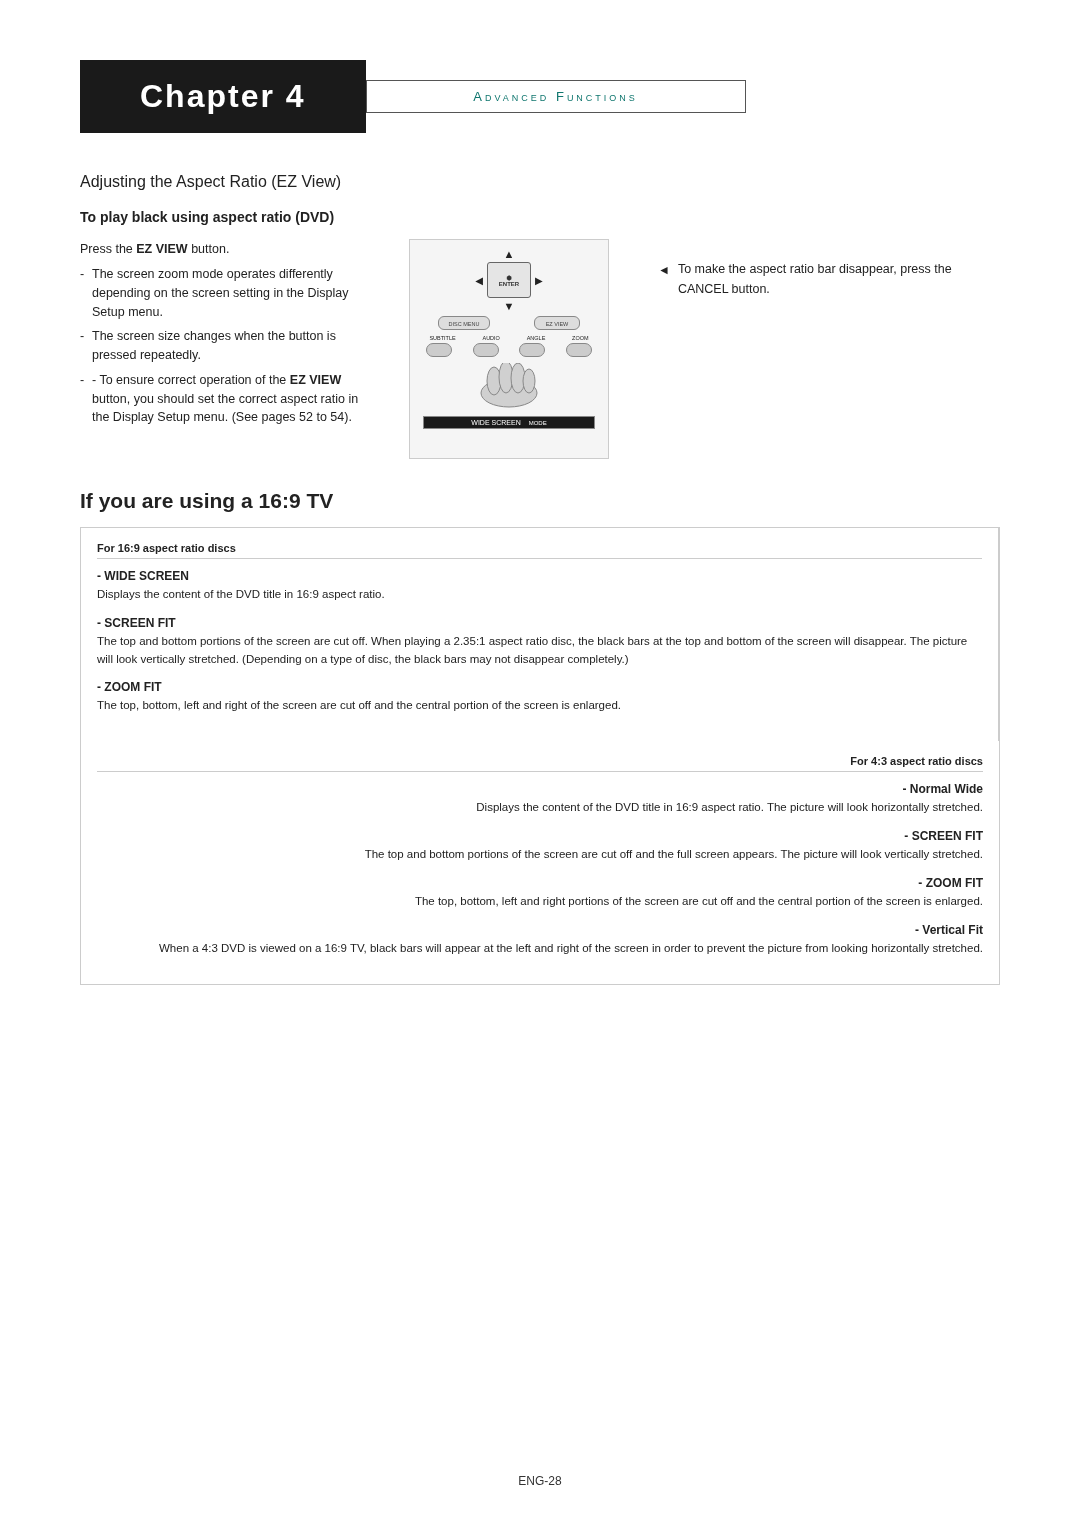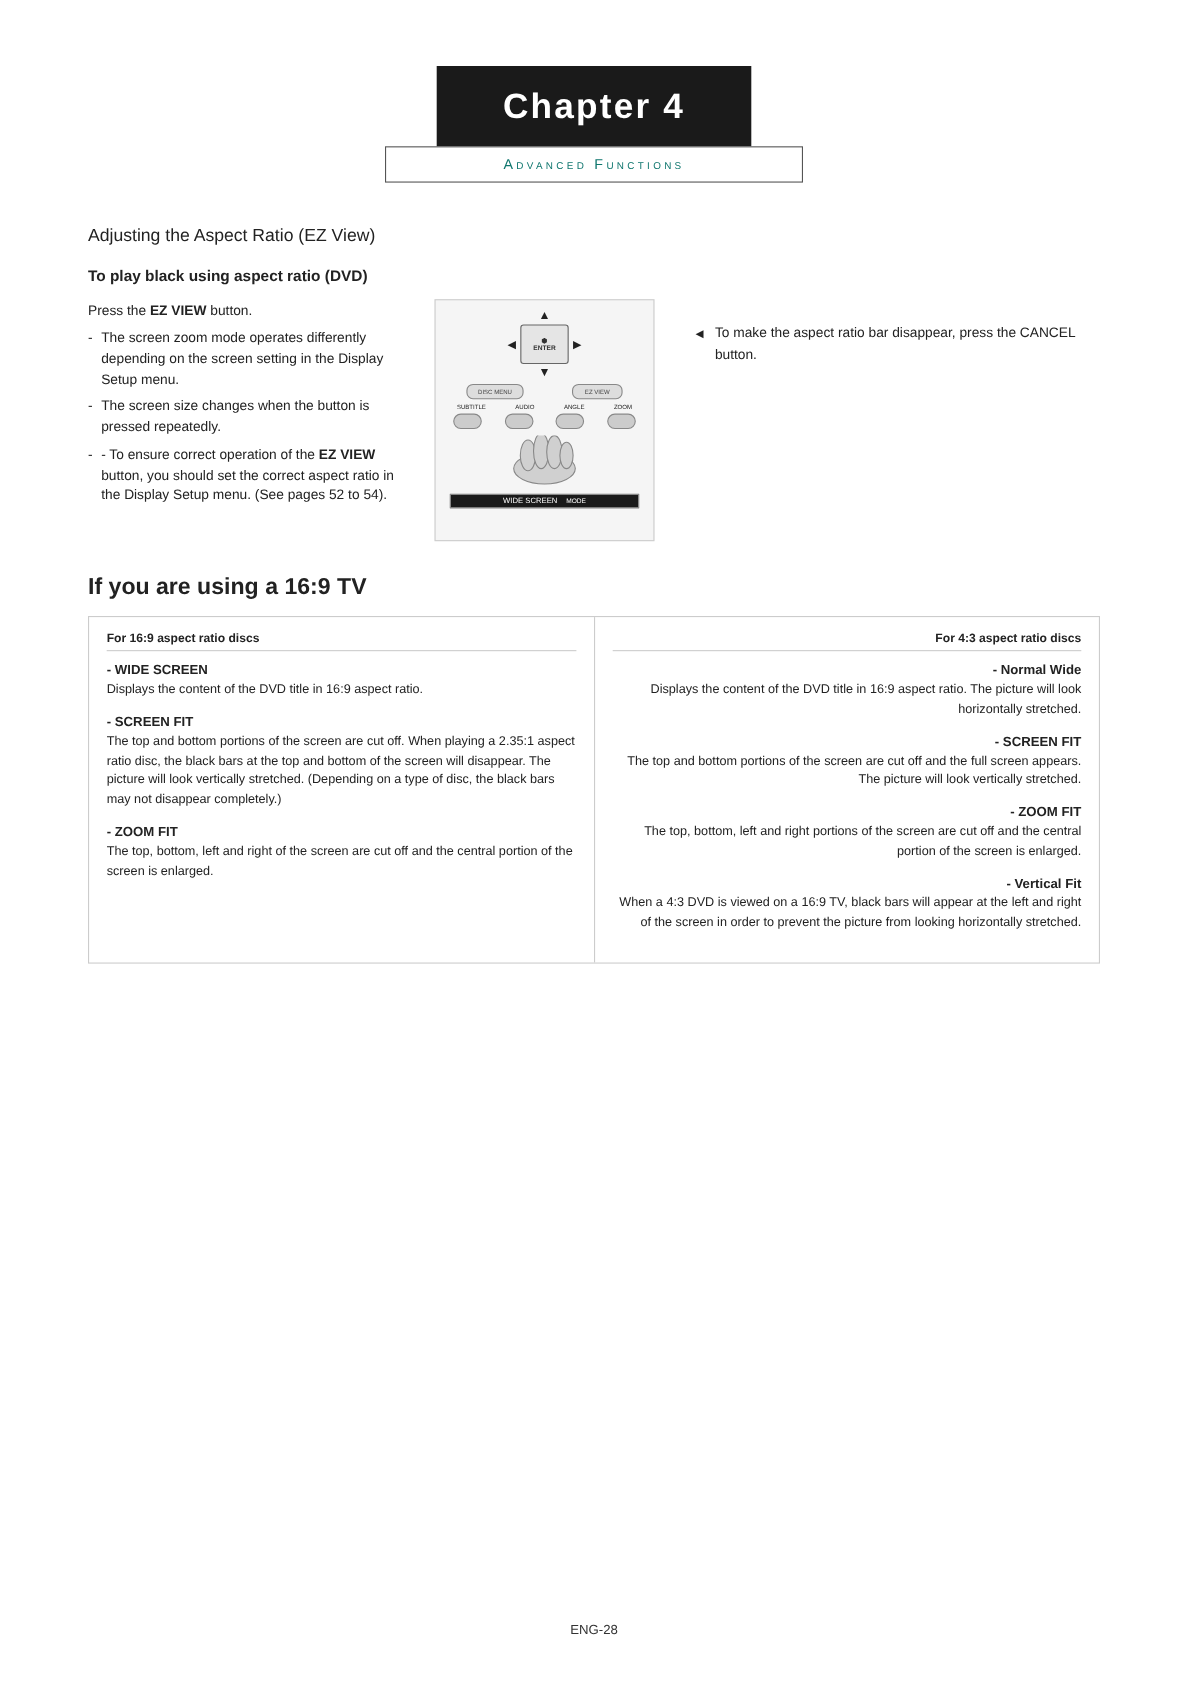--- a/index.html
+++ b/index.html
@@ -14,21 +14,21 @@
     .page {
       width: 1080px;
       min-height: 1528px;
       padding: 60px 80px 60px 80px;
       position: relative;
     }
 
     
     .chapter-header {
       display: flex;
-      flex-direction: column;
+      flex-direction: row;
       align-items: center;
       margin-bottom: 40px;
     }
     .chapter-title-box {
       background: #1a1a1a;
       color: #ffffff;
       font-size: 32px;
       font-weight: bold;
       padding: 18px 60px;
       letter-spacing: 2px;
@@ -59,21 +59,21 @@
     .subsection-heading {
       font-size: 14px;
       font-weight: bold;
       margin-bottom: 14px;
     }
 
     
     .dvd-section {
       display: flex;
       flex-direction: row;
-      gap: 30px;
+      gap: 44px;
       margin-bottom: 30px;
     }
     .dvd-left {
       flex: 0 0 280px;
       font-size: 12.5px;
       line-height: 1.6;
     }
     .dvd-left .press-line {
       margin-bottom: 6px;
     }
@@ -184,21 +184,21 @@
     .tv-section-heading {
       font-size: 21px;
       font-weight: bold;
       margin-bottom: 14px;
       margin-top: 10px;
     }
 
     
     .ratio-grid {
       display: flex;
-      flex-direction: row;
+      flex-direction: column;
       gap: 0;
       border: 1px solid #ccc;
     }
     .ratio-col {
       flex: 1;
       padding: 14px 16px;
       border-right: 1px solid #ccc;
     }
     .ratio-col:last-child {
       border-right: none;

